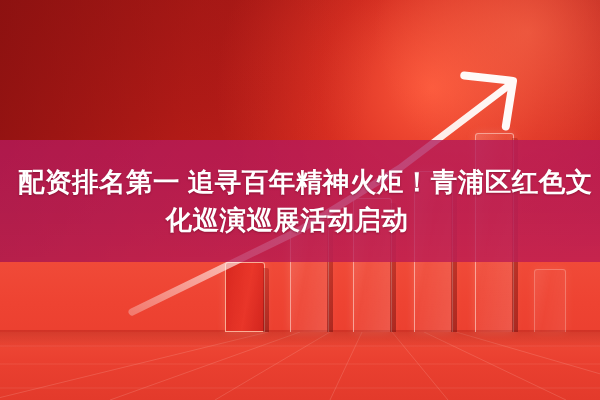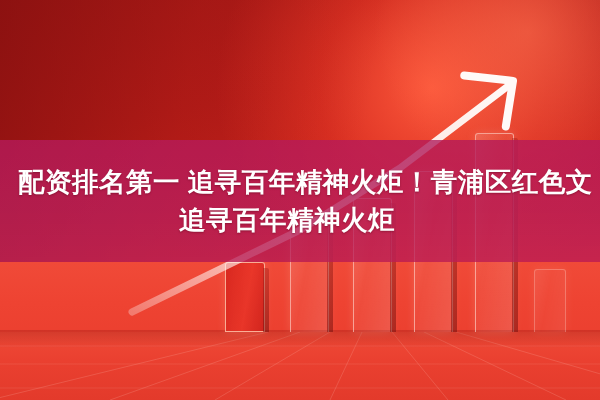--- a/index.html
+++ b/index.html
@@ -149,16 +149,16 @@
         <stop offset="100%" stop-color="#fffaf8" stop-opacity="1"></stop>
       </linearGradient>
     </defs>
     <path d="M 132 312 L 300 230 L 400 168 L 508 86" stroke="url(#agrad)" stroke-width="7" fill="none" stroke-linecap="round" stroke-linejoin="round"></path>
     <path d="M 463 78 L 512 80 L 508 126" stroke="#fffaf8" stroke-width="8" fill="none" stroke-linecap="round" stroke-linejoin="round" transform="rotate(4 500 95)"></path>
   </svg>
 
   <div class="band"></div>
   <div class="headline">
     <div class="line line1">配资排名第一 追寻百年精神火炬！青浦区红色文</div>
-    <div class="line line2">追寻百年精神火炬</div>
+    <div class="line line2">化巡演巡展活动启动</div>
   </div>
 
 </div>
 
 </body></html>

